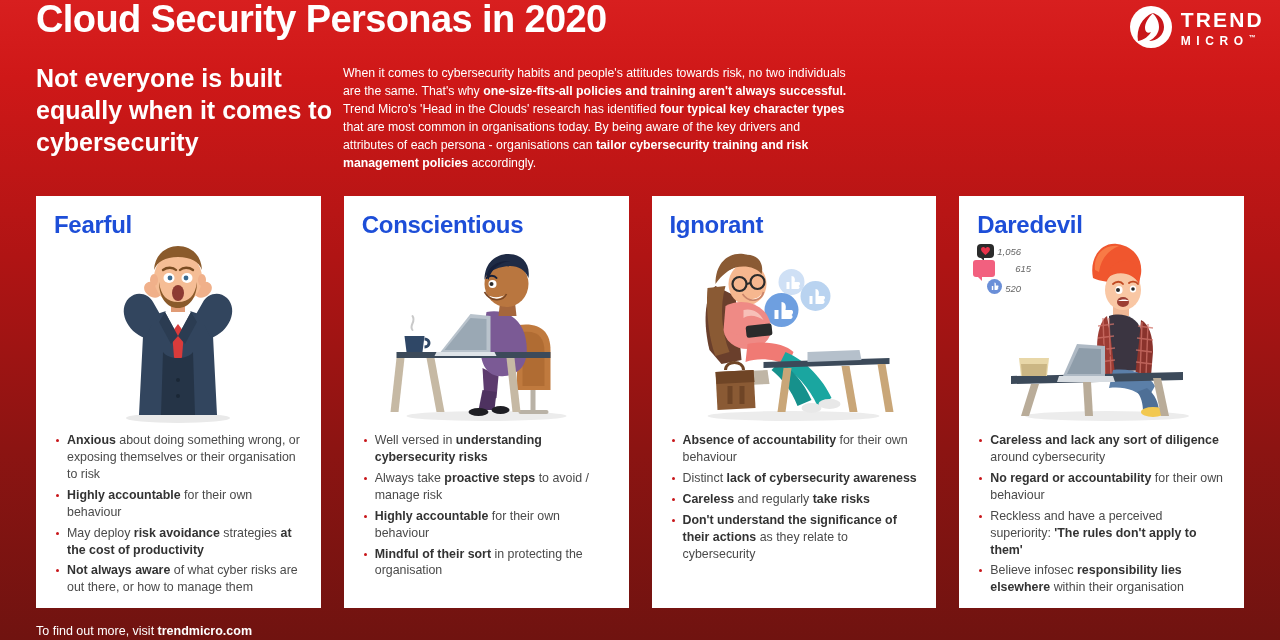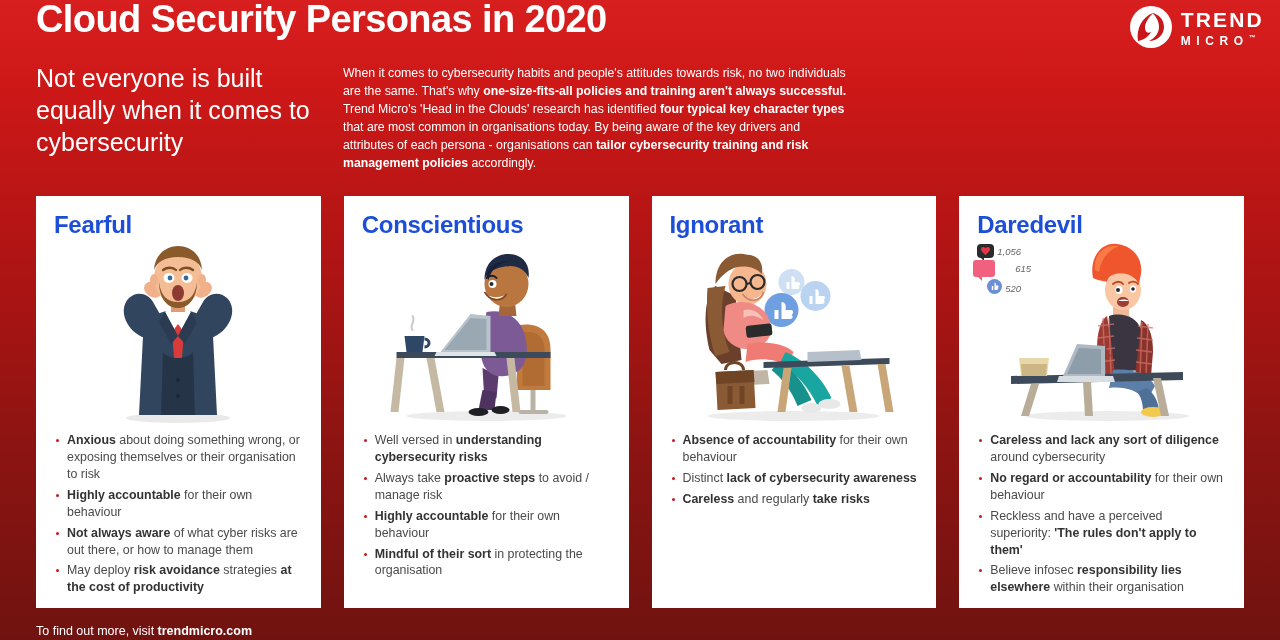--- a/index.html
+++ b/index.html
@@ -17,21 +17,21 @@
   .header { position: relative; height: 186px; }
   .title {
     position: absolute; left: 36px; top: -2px;
     font-size: 38px; font-weight: bold; color: #ffffff;
     letter-spacing: -0.6px; white-space: nowrap;
   }
   .subtitle {
     position: absolute; left: 36px; top: 62px;
     width: 300px;
     font-size: 25px; color: #ffffff; line-height: 1.28;
-    font-weight: 400;
+    font-weight: 700;
   }
   .intro {
     position: absolute; left: 343px; top: 64px;
     width: 510px;
     font-size: 12.3px; color: #ffffff; line-height: 1.47;
   }
   .intro b { font-weight: bold; }
 
   
   .logo { position: absolute; right: 16px; top: 6px; display: flex; align-items: center; gap: 9px; }
@@ -178,22 +178,22 @@
 
         <ellipse cx="95" cy="53" rx="6" ry="8" fill="#8c3a32"></ellipse>
 
         <path d="M76 42 C76 58 84 68 95 68 C106 68 114 58 114 42 C112 56 106 62 95 62 C84 62 78 56 76 42 Z" fill="#8a5a2b"></path>
         <path d="M86 62 C88 66 102 66 104 62 C102 68 88 68 86 62 Z" fill="#8a5a2b"></path>
       </svg>
     </div>
     <ul class="bullets">
       <li><b>Anxious</b> about doing something wrong, or exposing themselves or their organisation to risk</li>
       <li><b>Highly accountable</b> for their own behaviour</li>
+      <li>May deploy <b>risk avoidance</b> strategies <b>at the cost of productivity</b></li>
       <li><b>Not always aware</b> of what cyber risks are out there, or how to manage them</li>
-      <li>May deploy <b>risk avoidance</b> strategies <b>at the cost of productivity</b></li>
     </ul>
   </div>
 
   <div class="card">
     <div class="card-title">Conscientious</div>
     <div class="illo">
       <svg width="215" height="185" viewBox="0 0 215 185">
         <ellipse cx="108" cy="176" rx="80" ry="5" fill="#ececec"></ellipse>
 
         <path d="M140 85 C162 82 172 92 172 110 L172 150 L138 150 Z" fill="#c07a3e"></path>
@@ -295,20 +295,21 @@
         <path d="M102 128 L110 128 L104 172 L96 172 Z" fill="#c9a678"></path>
         <path d="M160 126 L168 126 L176 172 L168 172 Z" fill="#c9a678"></path>
         <path d="M196 124 L204 124 L212 172 L204 172 Z" fill="#c9a678"></path>
         <path d="M126 112 L178 110 L180 120 L126 122 Z" fill="#b5c0cb"></path>
       </svg>
     </div>
     <ul class="bullets">
       <li><b>Absence of accountability</b> for their own behaviour</li>
       <li>Distinct <b>lack of cybersecurity awareness</b></li>
       <li><b>Careless</b> and regularly <b>take risks</b></li>
+      <li><b>Don't understand the significance of their actions</b> as they relate to cybersecurity</li>
     </ul>
   </div>
 
   <div class="card">
     <div class="card-title">Daredevil</div>
 
     <div class="badges">
       <div class="badge">
         <span class="bubble-dark">
           <svg width="9" height="8" viewBox="0 0 10 9">

